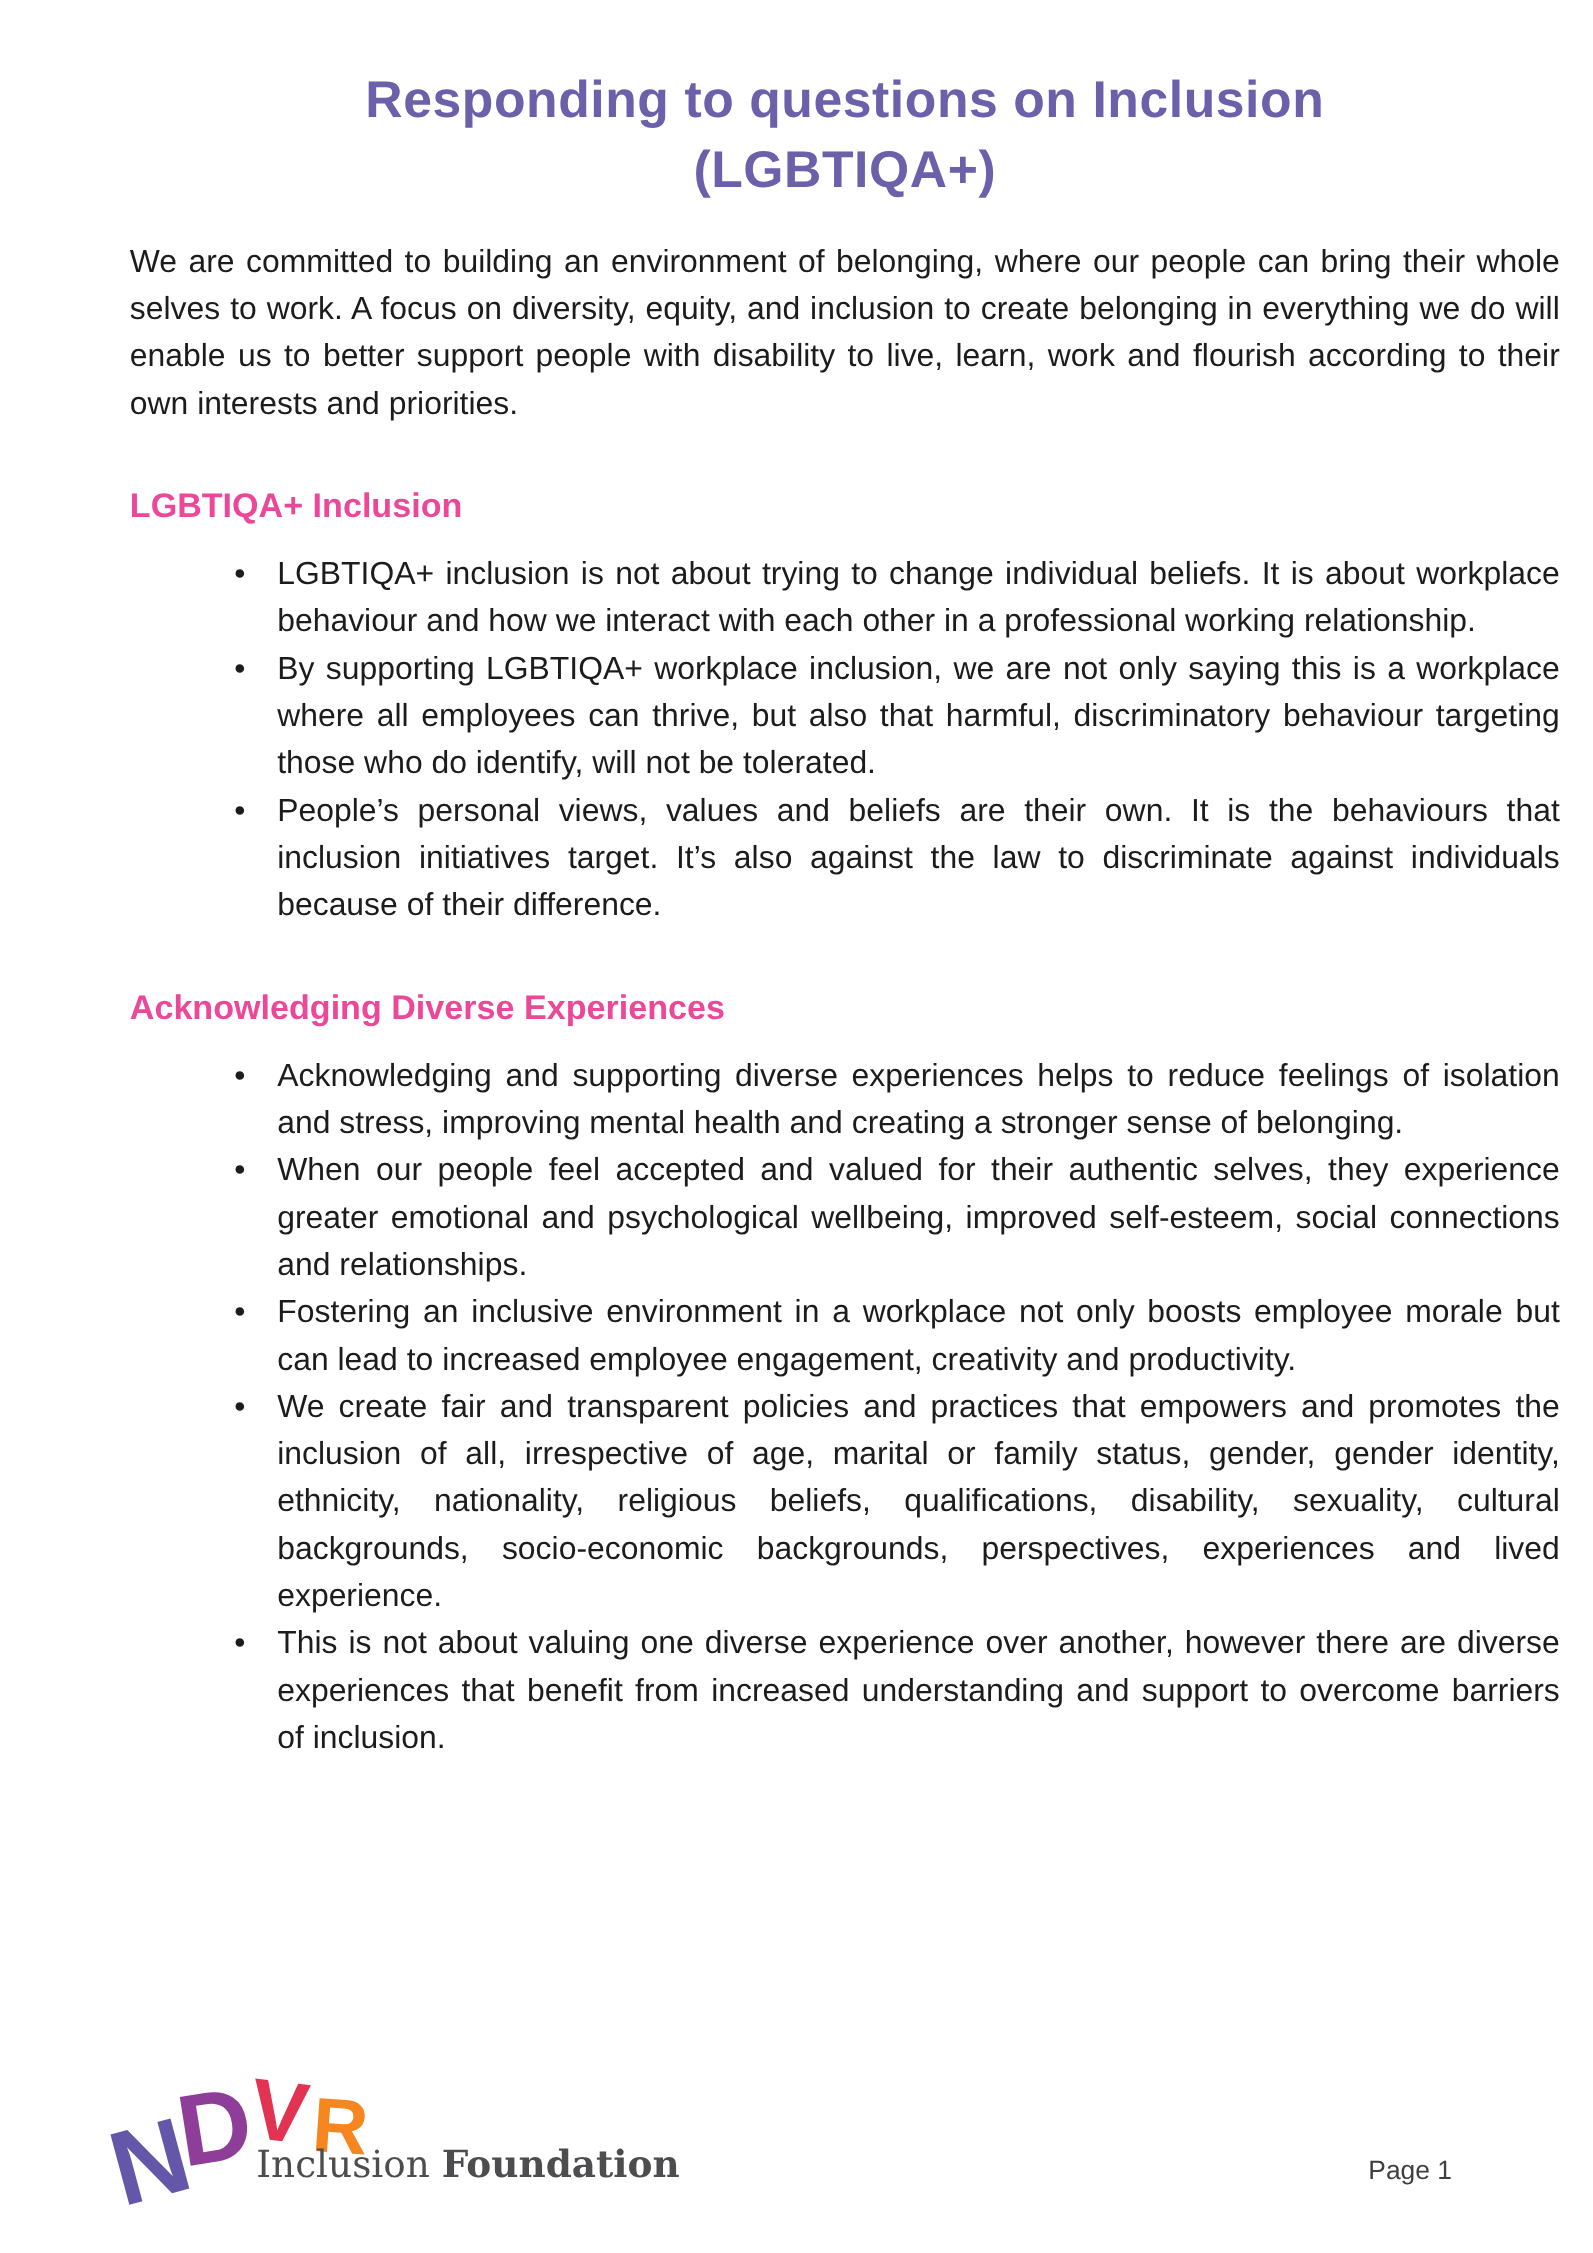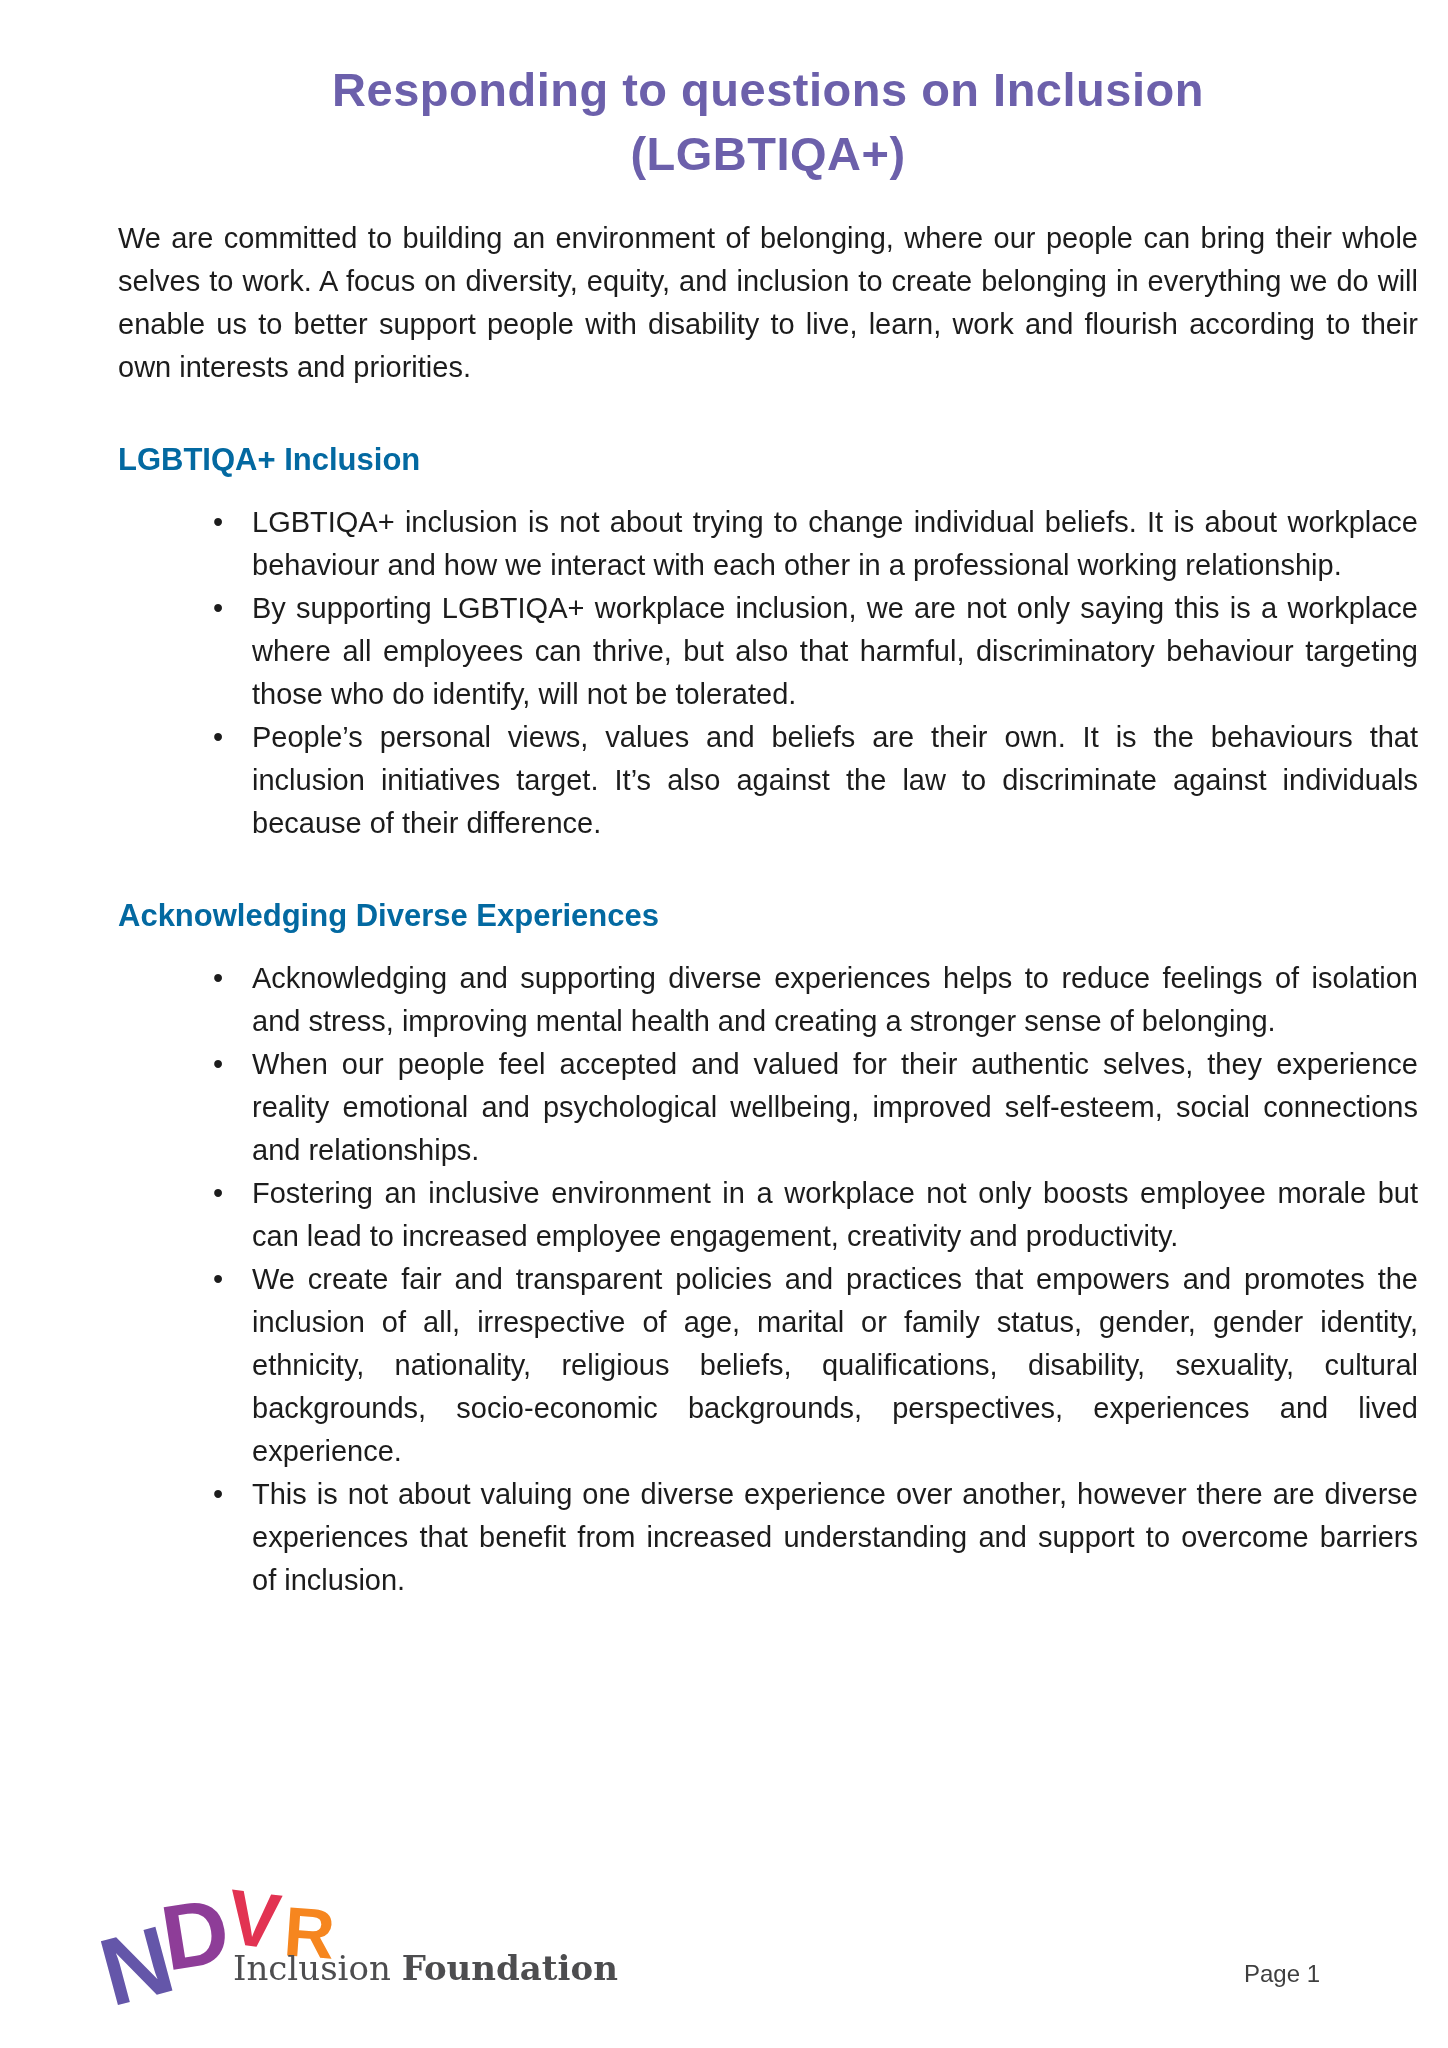--- a/index.html
+++ b/index.html
@@ -31,21 +31,21 @@
   p.body-para {
     font-size: 29px;
     line-height: 43px;
     text-align: justify;
     margin: 0 0 13px 0;
   }
   h2.section-heading {
     font-size: 31px;
     line-height: 38px;
     font-weight: bold;
-    color: #0369a1;
+    color: #ec4899;
     margin: 52px 0 22px 0;
   }
   ul.bullet-list {
     list-style: none;
     margin: 0;
     padding: 0 0 0 87px;
   }
   ul.bullet-list li {
     position: relative;
     padding-left: 47px;
@@ -118,21 +118,21 @@
     <h2 class="section-heading">LGBTIQA+ Inclusion</h2>
     <ul class="bullet-list">
       <li>LGBTIQA+ inclusion is not about trying to change individual beliefs. It is about workplace behaviour and how we interact with each other in a professional working relationship.</li>
       <li>By supporting LGBTIQA+ workplace inclusion, we are not only saying this is a workplace where all employees can thrive, but also that harmful, discriminatory behaviour targeting those who do identify, will not be tolerated.</li>
       <li>People’s personal views, values and beliefs are their own. It is the behaviours that inclusion initiatives target. It’s also against the law to discriminate against individuals because of their difference.</li>
     </ul>
 
     <h2 class="section-heading">Acknowledging Diverse Experiences</h2>
     <ul class="bullet-list">
       <li>Acknowledging and supporting diverse experiences helps to reduce feelings of isolation and stress, improving mental health and creating a stronger sense of belonging.</li>
-      <li>When our people feel accepted and valued for their authentic selves, they experience reality emotional and psychological wellbeing, improved self-esteem, social connections and relationships.</li>
+      <li>When our people feel accepted and valued for their authentic selves, they experience greater emotional and psychological wellbeing, improved self-esteem, social connections and relationships.</li>
       <li>Fostering an inclusive environment in a workplace not only boosts employee morale but can lead to increased employee engagement, creativity and productivity.</li>
       <li>We create fair and transparent policies and practices that empowers and promotes the inclusion of all, irrespective of age, marital or family status, gender, gender identity, ethnicity, nationality, religious beliefs, qualifications, disability, sexuality, cultural backgrounds, socio-economic backgrounds, perspectives, experiences and lived experience.</li>
       <li>This is not about valuing one diverse experience over another, however there are diverse experiences that benefit from increased understanding and support to overcome barriers of inclusion.</li>
     </ul>
 
   </div>
 
   <div class="footer-logo">
     <span class="logo-letter letter-n" style="color: rgb(100, 86, 169);">N</span>
     <span class="logo-letter letter-d" style="color: rgb(142, 61, 152);">D</span>

